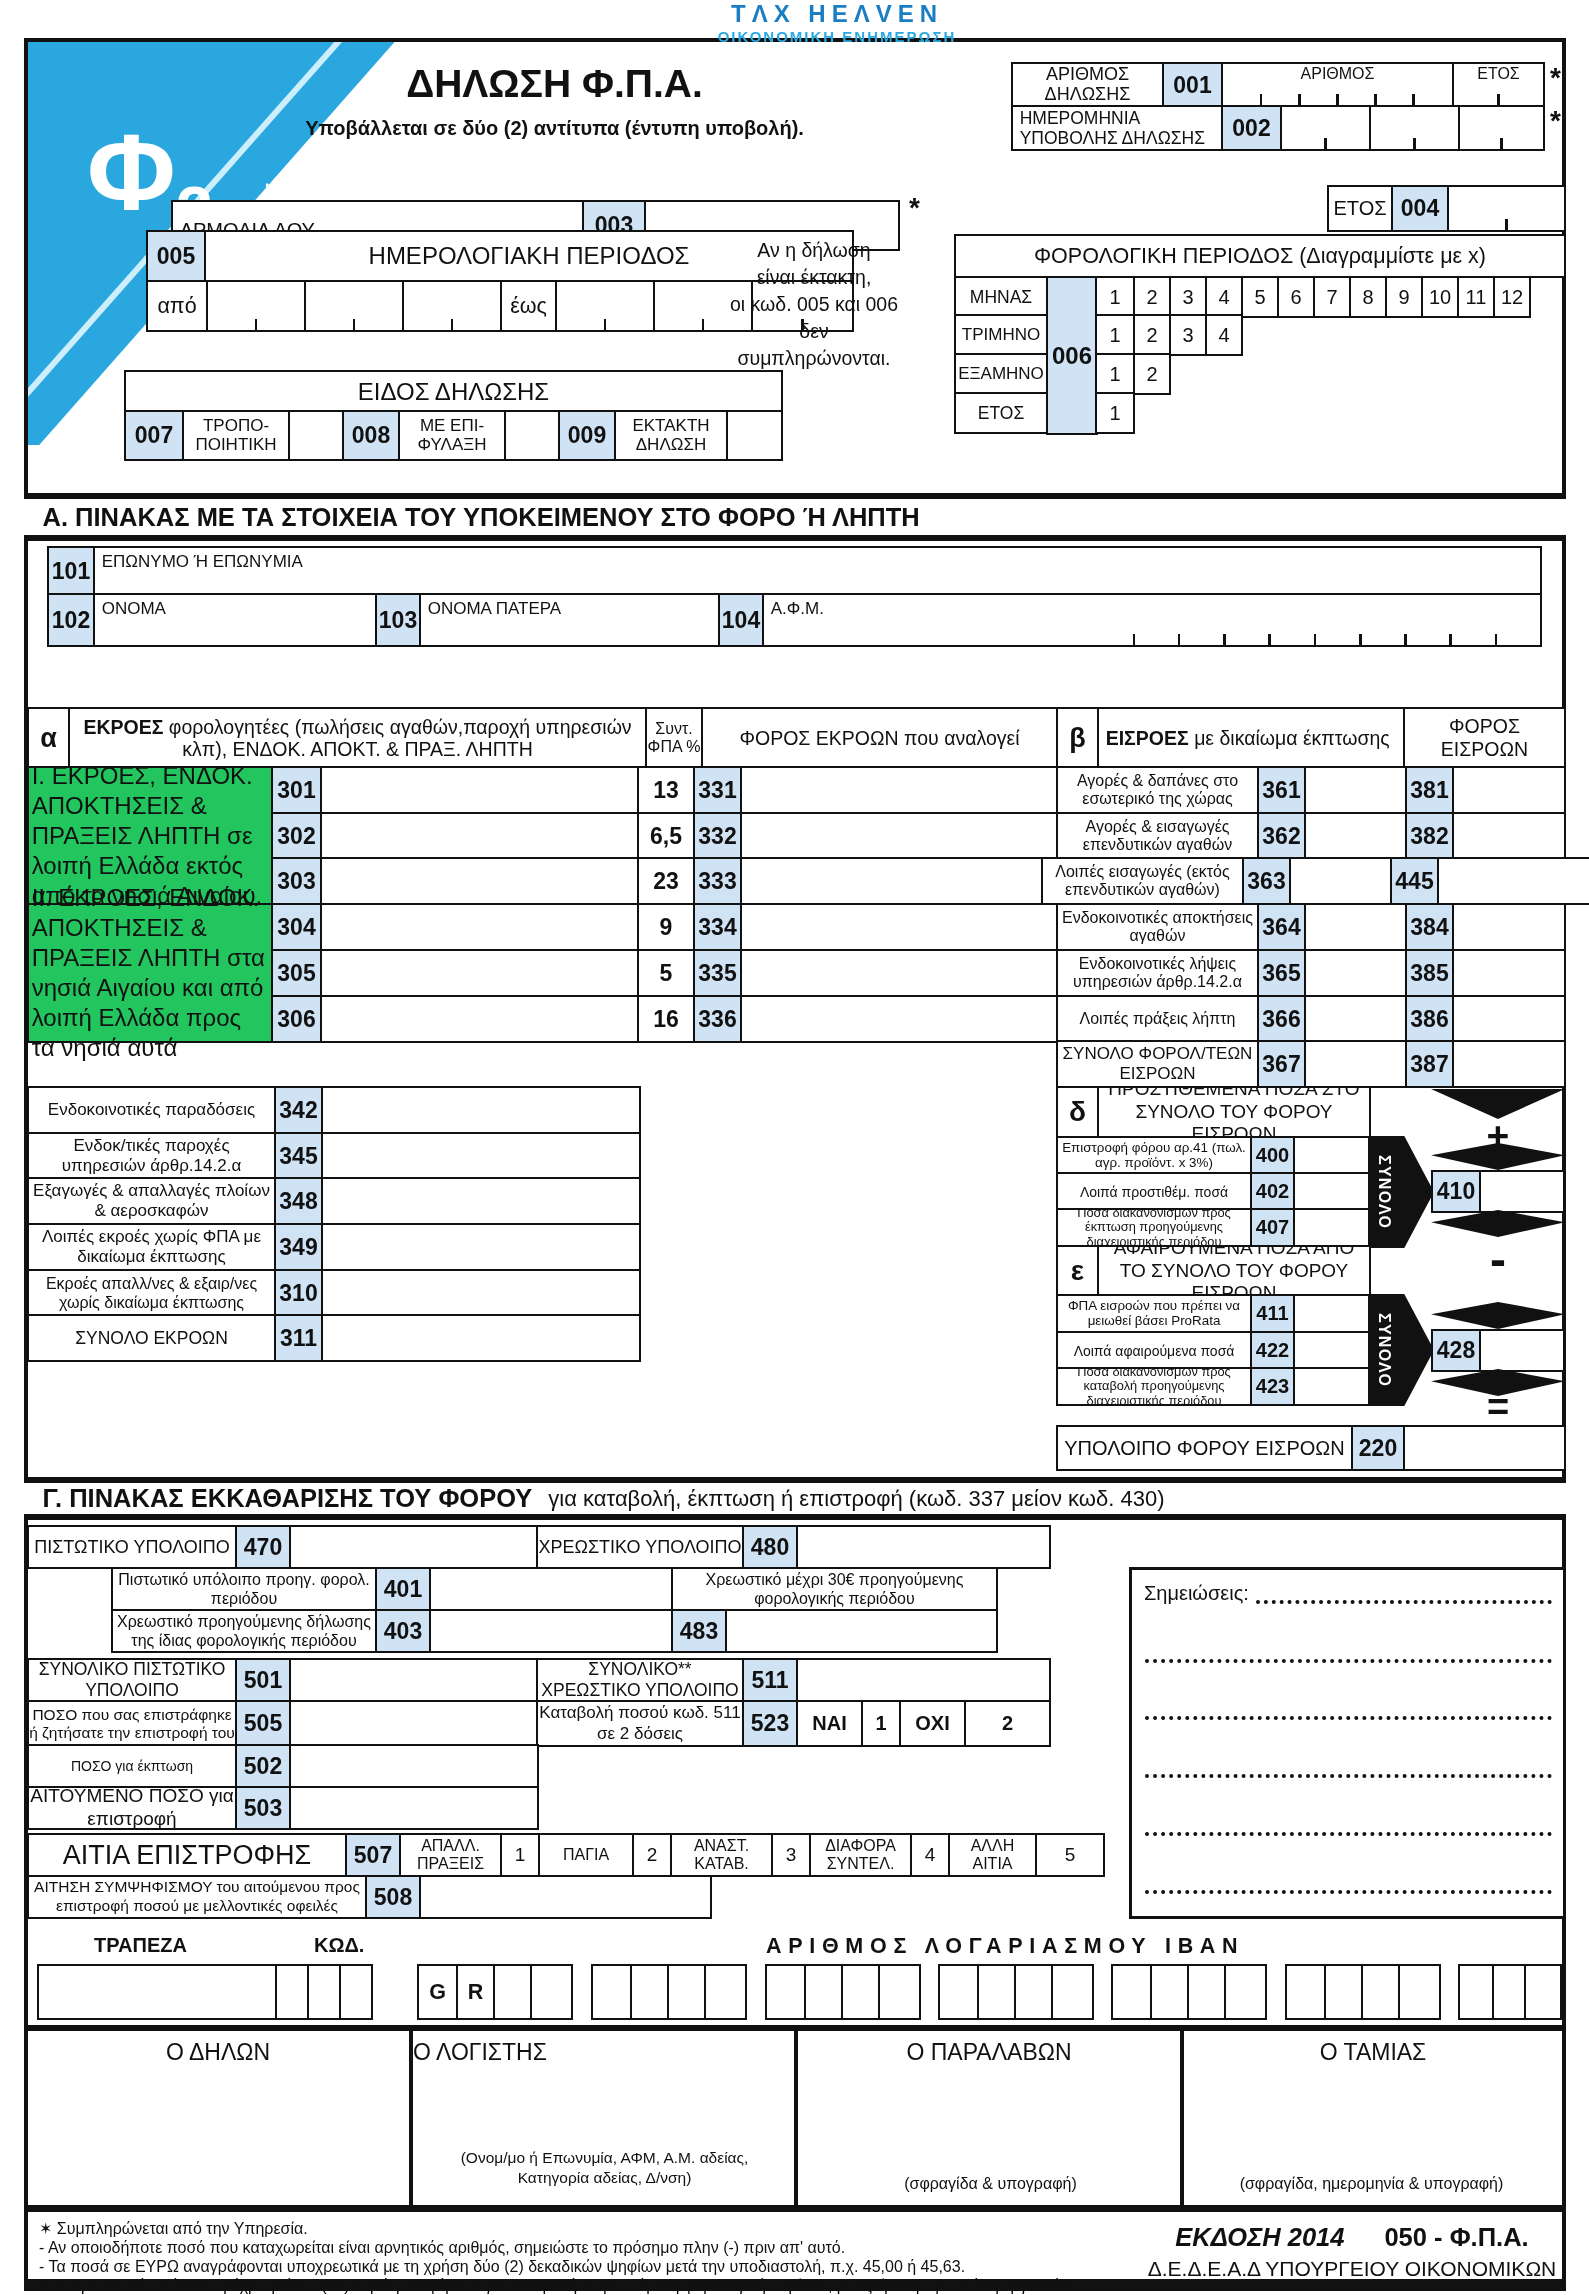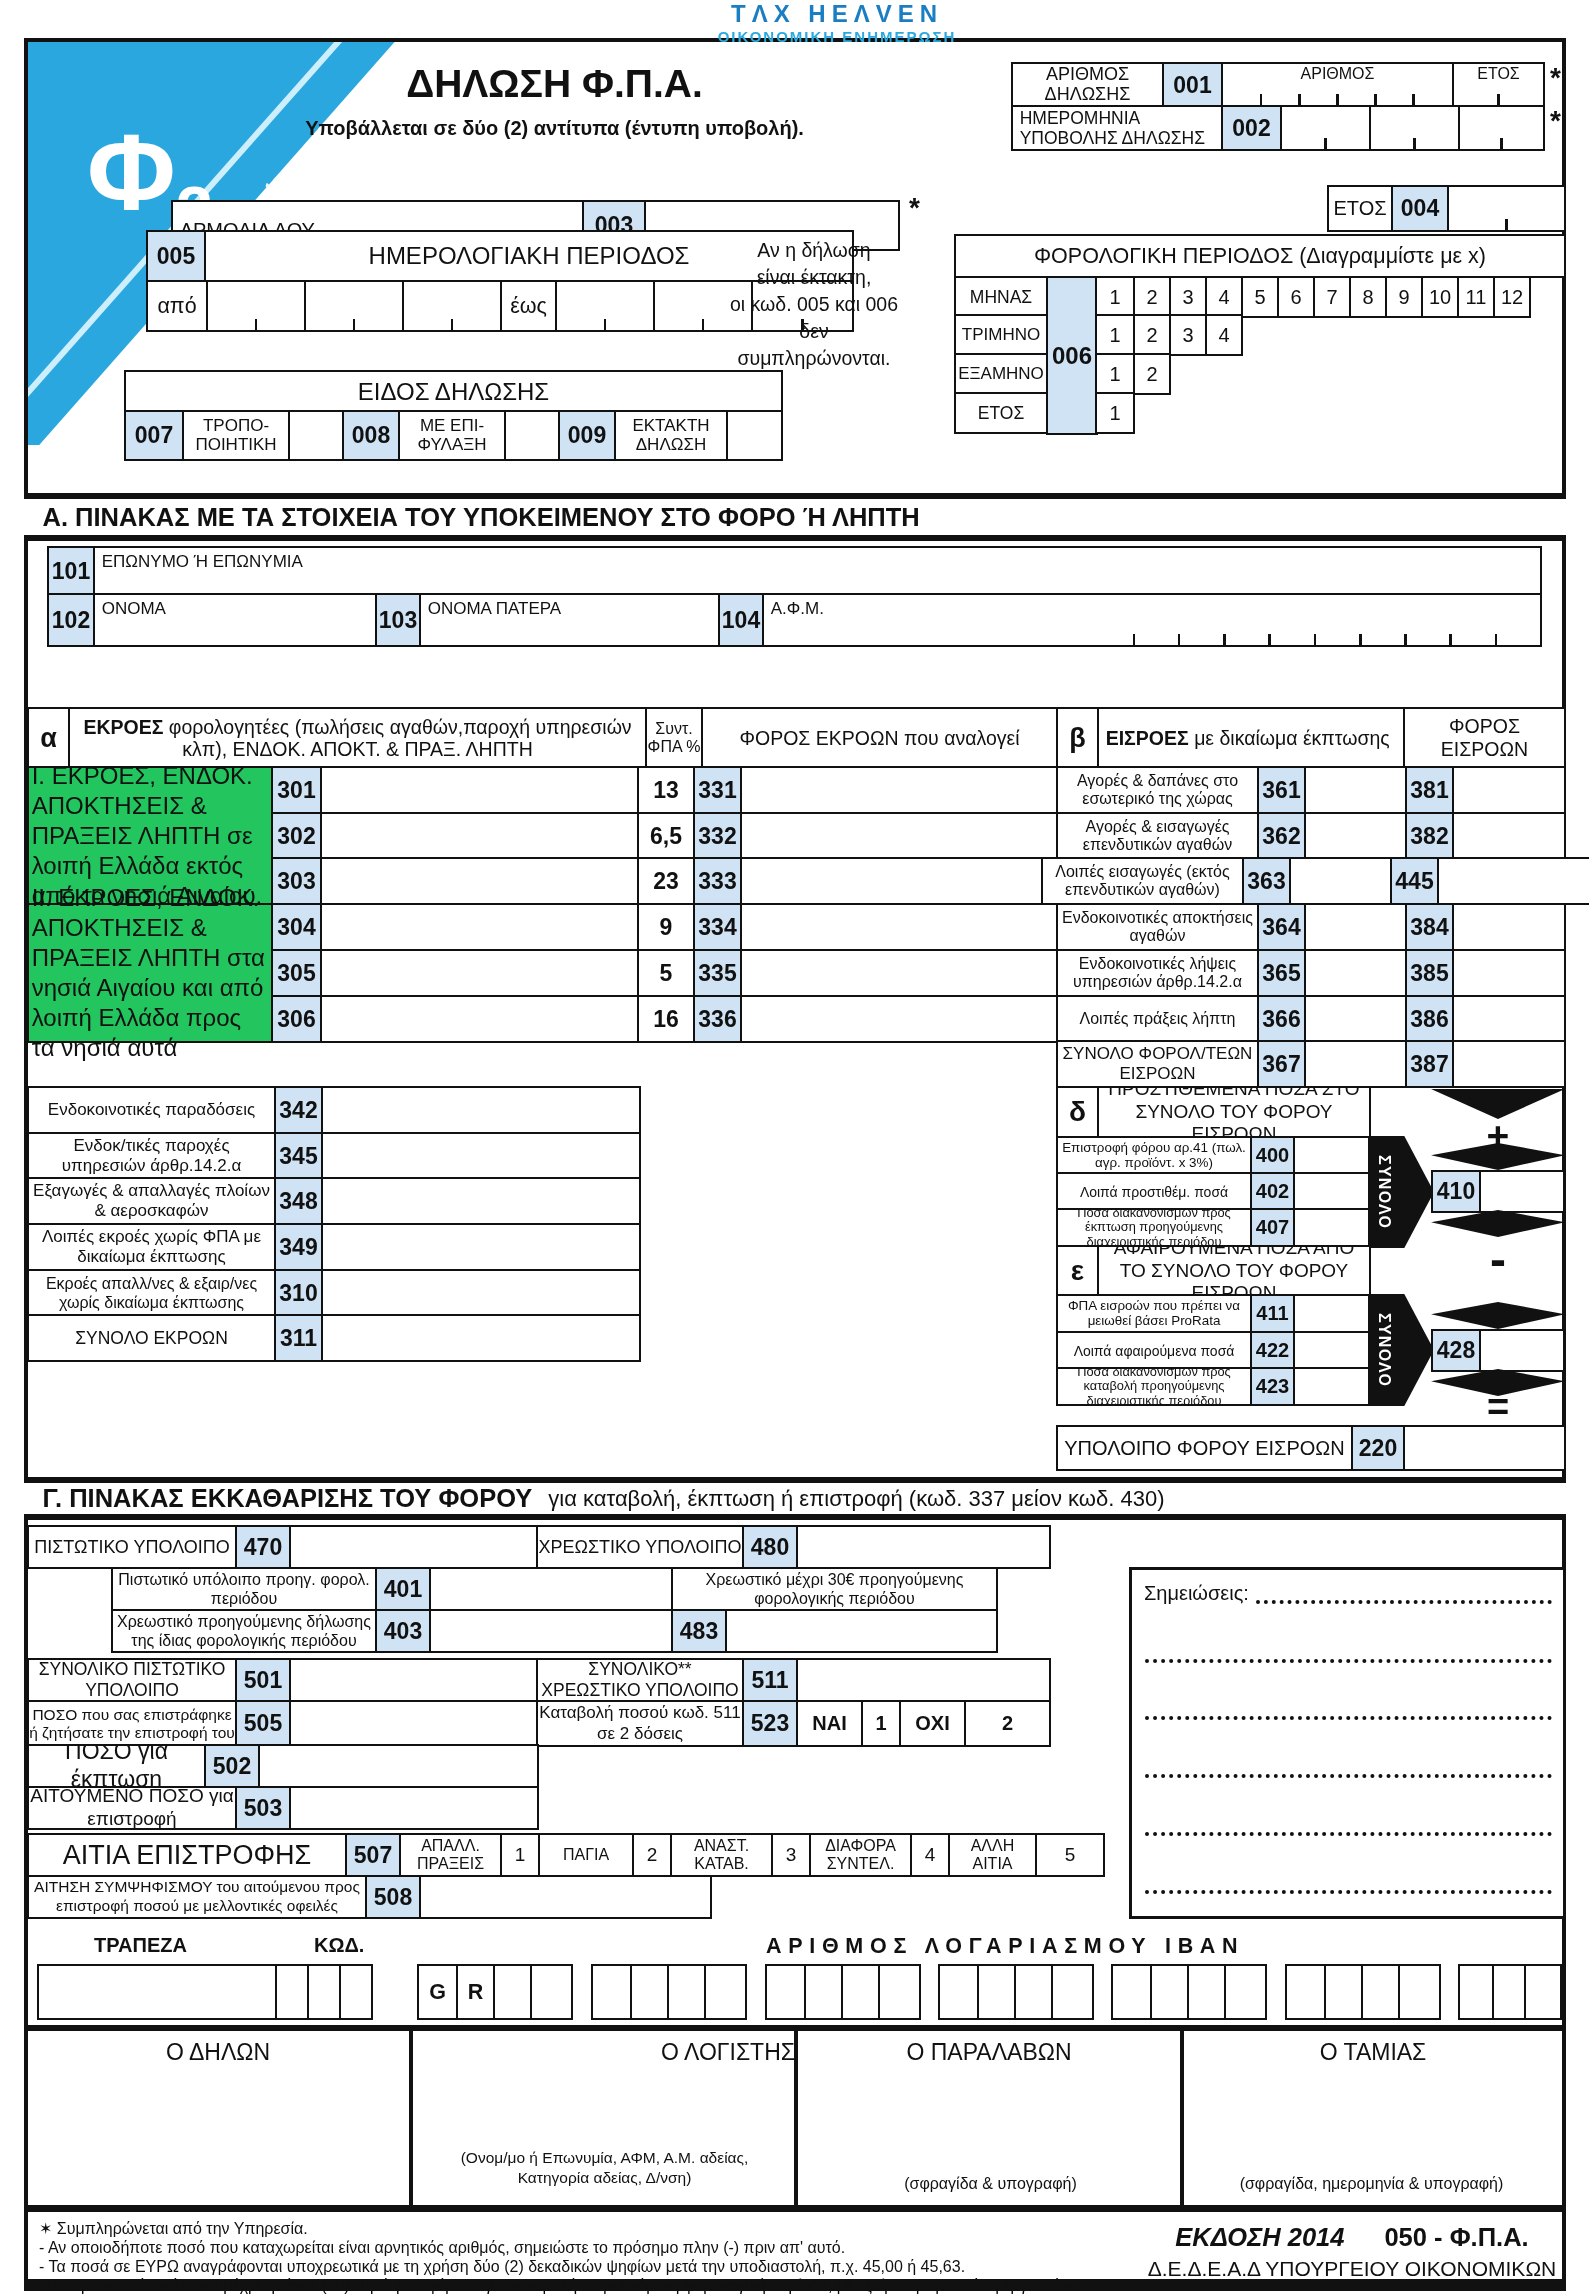--- a/index.html
+++ b/index.html
@@ -527,21 +527,21 @@
     <div class="kode" style="width:54px">505</div>
     <div style="width:247px"></div>
     <div style="width:206px;font-size:17px;line-height:1.2">Καταβολή ποσού κωδ. 511 σε 2 δόσεις</div>
     <div class="kode" style="width:54px">523</div>
     <div style="width:65px;font-size:20px;font-weight:bold">ΝΑΙ</div>
     <div style="width:38px;font-size:20px;font-weight:bold">1</div>
     <div style="width:65px;font-size:20px;font-weight:bold">ΟΧΙ</div>
     <div class="fill" style="font-size:20px;font-weight:bold">2</div>
   </div>
   <div class="row" style="left:27px;top:1744px;height:44px;width:512px">
-    <div style="width:175px;font-size:23px;line-height:1.2">ΠΟΣΟ για έκπτωση</div>
+    <div style="width:206px;font-size:14px;line-height:1.2">ΠΟΣΟ για έκπτωση</div>
     <div class="kode" style="width:54px">502</div>
     <div class="fill"></div>
   </div>
   <div class="row" style="left:27px;top:1786px;height:44px;width:512px">
     <div style="width:206px;font-size:19px;line-height:1.2">ΑΙΤΟΥΜΕΝΟ ΠΟΣΟ για επιστροφή</div>
     <div class="kode" style="width:54px">503</div>
     <div class="fill"></div>
   </div>
 
   <div class="row" style="left:27px;top:1833px;height:44px;width:1078px">
@@ -623,21 +623,21 @@
     <div style="width:32px"></div>
       <div style="width:32px"></div>
       <div class="fill"></div>
   </div>
 
   <div class="blk" style="left:23.5px;top:2025px;width:1542px;height:6px"></div>
   <div class="blk" style="left:409px;top:2025px;width:4px;height:187px"></div>
   <div class="blk" style="left:794px;top:2025px;width:4px;height:187px"></div>
   <div class="blk" style="left:1180px;top:2025px;width:4px;height:187px"></div>
   <div class="abs" style="left:28px;top:2039px;width:380px;text-align:center;font-size:23px">Ο ΔΗΛΩΝ</div>
-  <div class="abs" style="left:413px;top:2039px;width:382px;text-align:right;font-size:23px">Ο ΛΟΓΙΣΤΗΣ</div>
+  <div class="abs" style="left:413px;top:2039px;width:382px;text-align:left;font-size:23px">Ο ΛΟΓΙΣΤΗΣ</div>
   <div class="abs" style="left:798px;top:2039px;width:382px;text-align:center;font-size:23px">Ο ΠΑΡΑΛΑΒΩΝ</div>
   <div class="abs" style="left:1184px;top:2039px;width:378px;text-align:center;font-size:23px">Ο ΤΑΜΙΑΣ</div>
   <div class="abs" style="left:28px;top:2070px;width:380px;height:134px"></div>
   <div class="abs" style="left:413px;top:2070px;width:382px;height:74px"></div>
   <div class="abs" style="left:798px;top:2070px;width:382px;height:94px"></div>
   <div class="abs" style="left:1184px;top:2070px;width:378px;height:94px"></div>
   <div class="abs" style="left:430px;top:2148px;width:349px;text-align:center;font-size:15.5px;line-height:1.3">(Ονομ/μο ή Επωνυμία, ΑΦΜ, Α.Μ. αδείας, Κατηγορία αδείας, Δ/νση)</div>
   <div class="abs" style="left:816px;top:2175px;width:349px;text-align:center;font-size:16px">(σφραγίδα &amp; υπογραφή)</div>
   <div class="abs" style="left:1197px;top:2175px;width:349px;text-align:center;font-size:16px">(σφραγίδα, ημερομηνία &amp; υπογραφή)</div>
   <div class="blk" style="left:23.5px;top:2205px;width:1542px;height:7.4px"></div>

